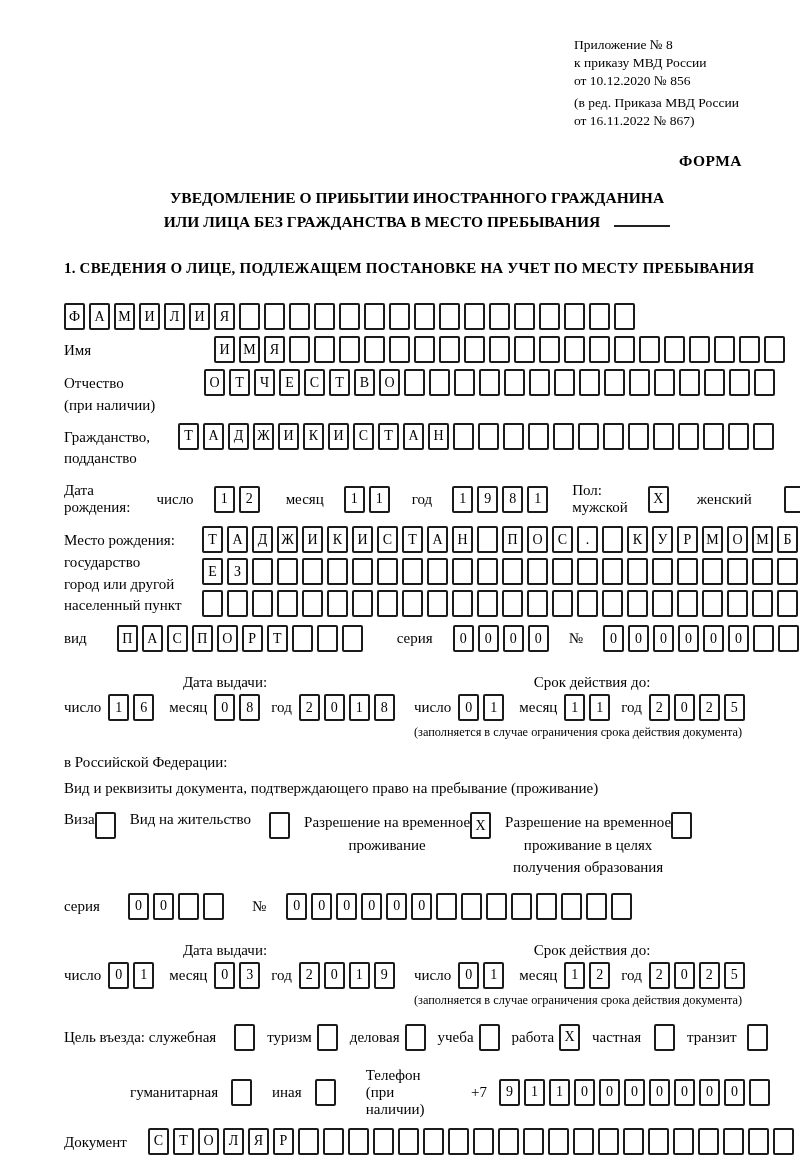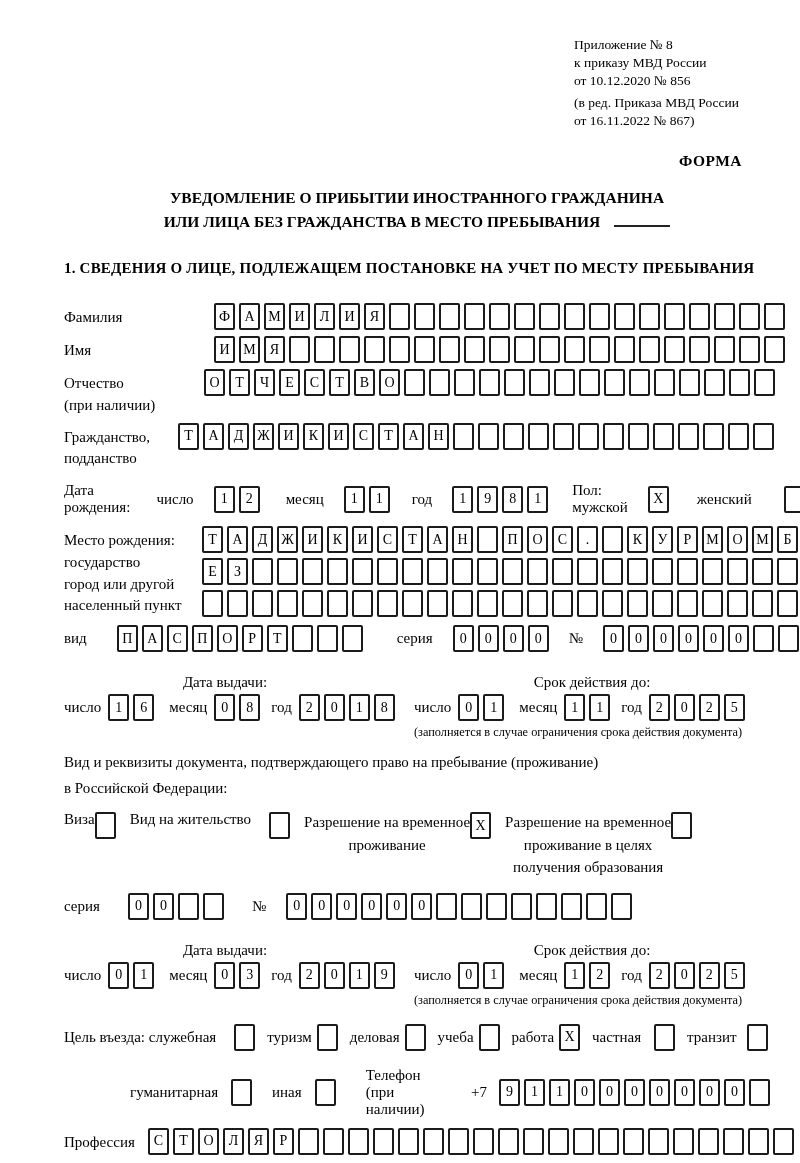--- a/index.html
+++ b/index.html
@@ -69,21 +69,20 @@
   <div class="forma">ФОРМА</div>
 
   <div class="title">
     <div>УВЕДОМЛЕНИЕ О ПРИБЫТИИ ИНОСТРАННОГО ГРАЖДАНИНА</div>
     <div><span>ИЛИ ЛИЦА БЕЗ ГРАЖДАНСТВА В МЕСТО ПРЕБЫВАНИЯ</span><span class="blank-line"></span></div>
   </div>
 
   <div class="sec1">1. СВЕДЕНИЯ О ЛИЦЕ, ПОДЛЕЖАЩЕМ ПОСТАНОВКЕ НА УЧЕТ ПО МЕСТУ ПРЕБЫВАНИЯ</div>
 
   <div class="frow" style="margin-top:26px;">
-    <div class="lbl w150">Фамилия</div>
     <div class="cr">
         <span class="cell">Ф</span>
         <span class="cell">А</span>
         <span class="cell">М</span>
         <span class="cell">И</span>
         <span class="cell">Л</span>
         <span class="cell">И</span>
         <span class="cell">Я</span>
         <span class="cell"></span>
         <span class="cell"></span>
@@ -396,22 +395,22 @@
             <span class="cell">0</span>
             <span class="cell">2</span>
             <span class="cell">5</span>
           </span>
       </div>
       <div class="dnote">(заполняется в случае ограничения срока действия документа)</div>
     </div>
   </div>
 
   <div style="margin-top:10px; font-size:15px; line-height:1.7;">
+    <div>в Российской Федерации:</div>
     <div>Вид и реквизиты документа, подтверждающего право на пребывание (проживание)</div>
-    <div>в Российской Федерации:</div>
   </div>
 
   <div class="permits">
     <div class="pm">
       <span>Виза</span>
       <span class="cr">
           <span class="cell"></span>
         </span>
     </div>
     <div class="pm">
@@ -583,21 +582,21 @@
         <span class="cell">0</span>
         <span class="cell">0</span>
         <span class="cell">0</span>
         <span class="cell">0</span>
         <span class="cell">0</span>
         <span class="cell"></span>
       </span>
   </div>
 
   <div class="frow" style="margin-top:10px;">
-    <div class="lbl" style="width:84px;">Профессия</div>
+    <div class="lbl" style="width:84px;">Документ</div>
     <div class="cr">
         <span class="cell">С</span>
         <span class="cell">Т</span>
         <span class="cell">О</span>
         <span class="cell">Л</span>
         <span class="cell">Я</span>
         <span class="cell">Р</span>
         <span class="cell"></span>
         <span class="cell"></span>
         <span class="cell"></span>

